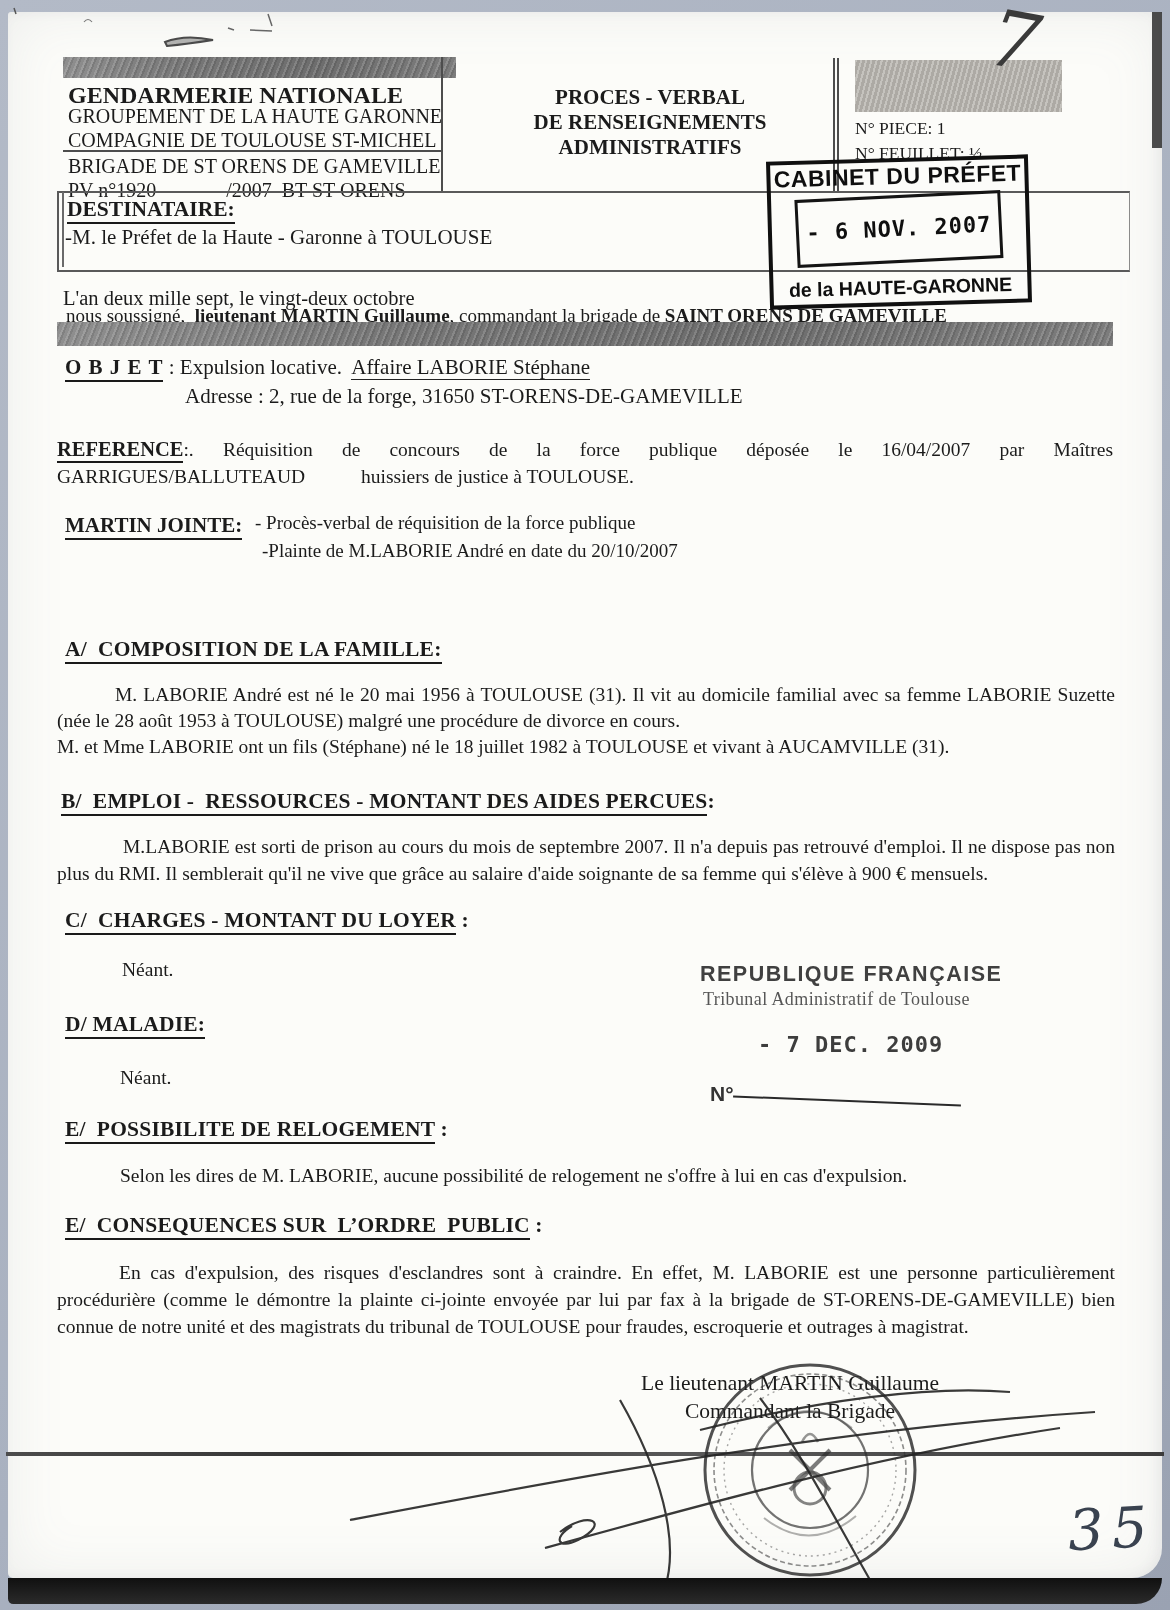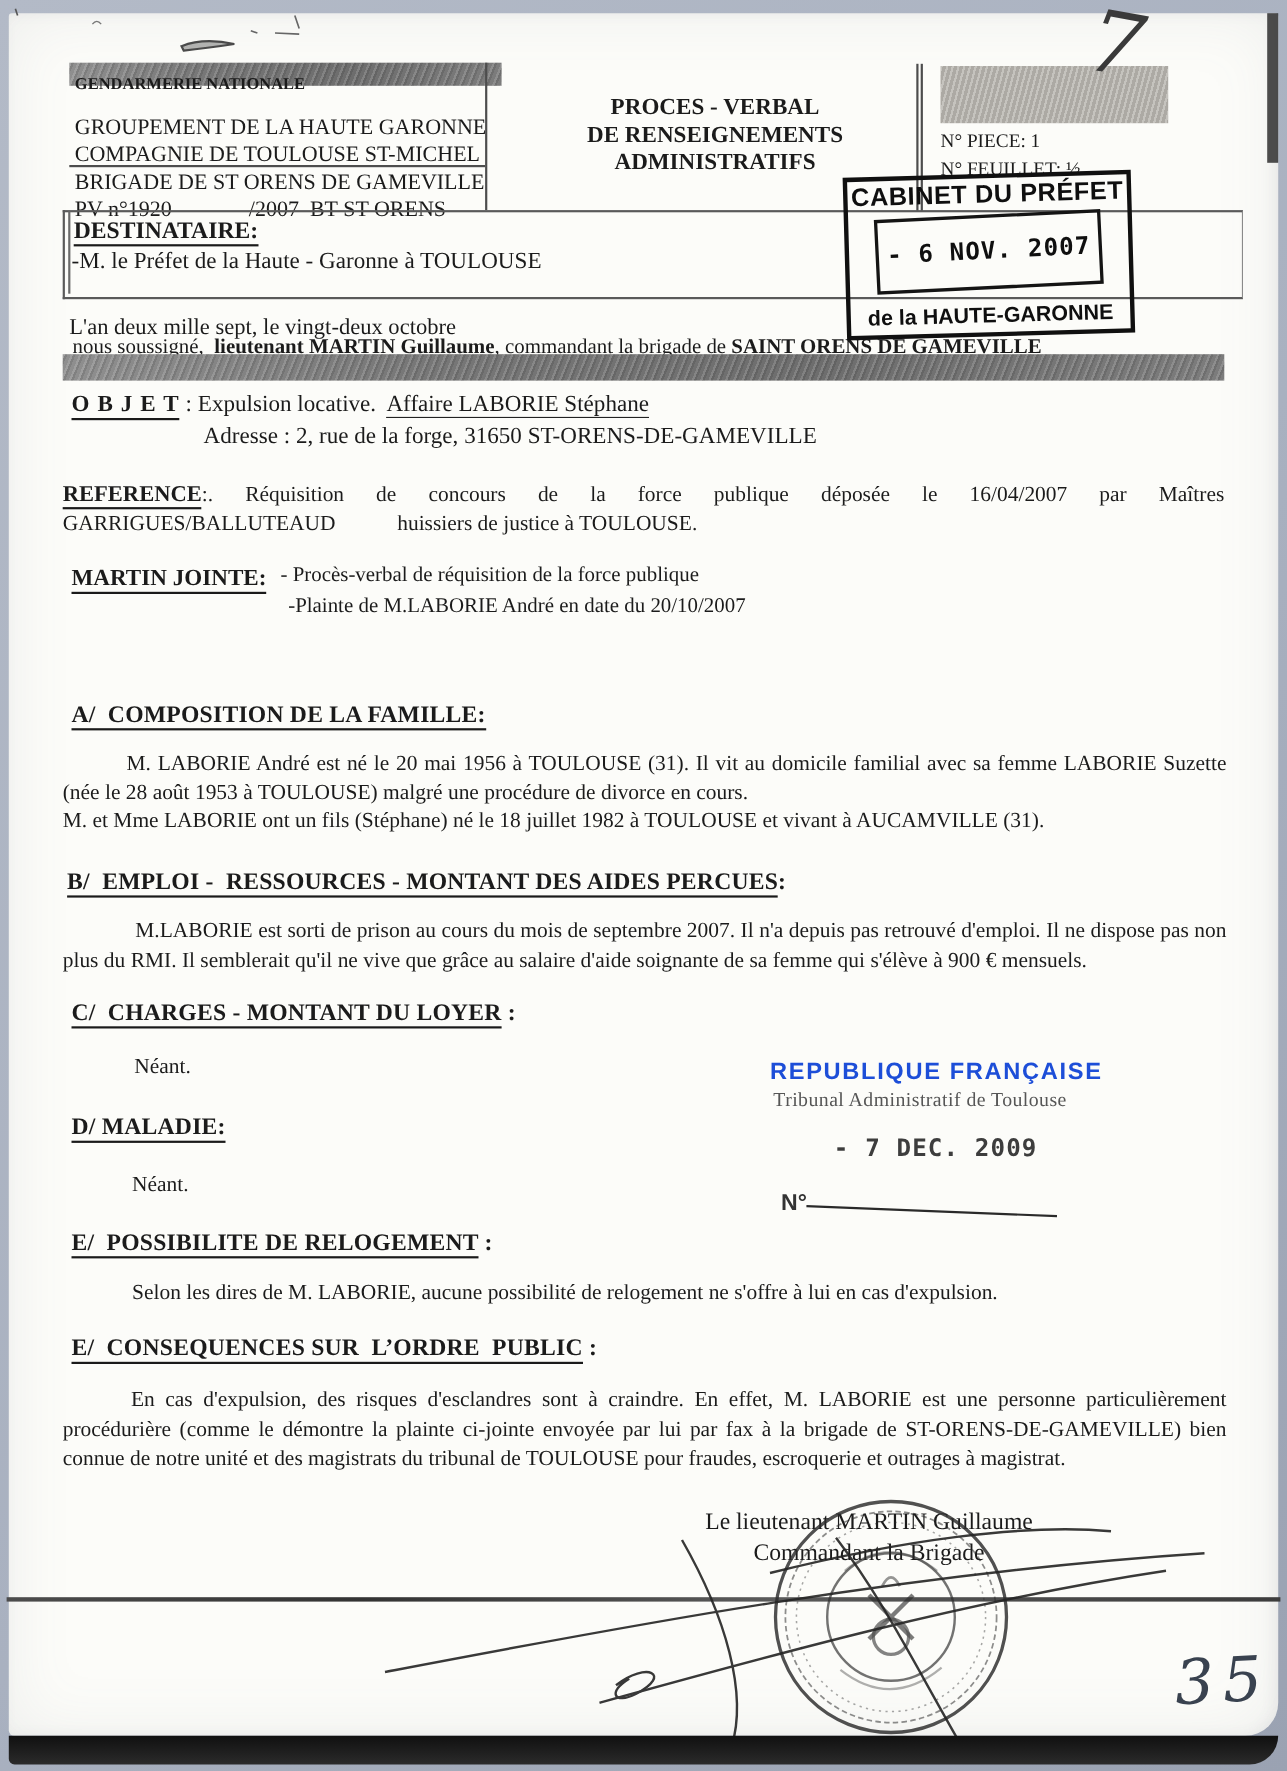--- a/index.html
+++ b/index.html
@@ -24,40 +24,40 @@
       #b7b4ae;}
   .hline{background:#4d4d4d;height:2px;}
   .vline{background:#4d4d4d;width:2px;}
   .just{text-align:justify;}
   .just-last{text-align:justify;text-align-last:justify;}
   .stamp-black{color:#0f0f0f;}
   .prefet{border:4px solid #101010;transform:rotate(-1.6deg);}
   .prefet-inner{border:3.5px solid #141414;transform:rotate(-1.2deg);}
   .mono{font-family:"DejaVu Sans Mono",monospace;}
   .sans{font-family:"Liberation Sans",sans-serif;}
-  .trib{color:#1d4ed8;}
+  .trib{color:#404040;}
   .hand{color:#39424f;font-style:italic;}
   svg{display:block;}
 </style>
 </head>
 <body>
 
 <div class="abs sheet"></div>
 
 <svg class="abs" style="left:0;top:0;width:400px;height:60px;" viewBox="0 0 400 60">
   <path d="M14 8 l2 6" stroke="#555" stroke-width="1.5" fill="none"></path>
   <path d="M84 22 q4 -5 8 0" stroke="#777" stroke-width="1.2" fill="none"></path>
   <path d="M165 42 q20 -8 48 -2 q-26 4 -46 6 z" stroke="#4a4a4a" stroke-width="2" fill="#6a6a6a" fill-opacity=".5"></path>
   <path d="M228 28 l6 2 M250 30 l22 1" stroke="#666" stroke-width="1.5" fill="none"></path>
   <path d="M268 14 l4 12" stroke="#666" stroke-width="1.5" fill="none"></path>
 </svg>
 
 <div class="abs noise-bar" style="left:63px;top:57px;width:393px;height:21px;"></div>
 
-<div class="abs txt bold" style="left:68px;top:68px;font-size:15px;">GENDARMERIE NATIONALE</div>
+<div class="abs txt bold" style="left:68px;top:80px;font-size:24px;">GENDARMERIE NATIONALE</div>
 <div class="abs txt" style="left:68px;top:104px;font-size:20px;">GROUPEMENT DE LA HAUTE GARONNE</div>
 <div class="abs txt" style="left:68px;top:128px;font-size:20px;">COMPAGNIE DE TOULOUSE ST-MICHEL</div>
 <div class="abs hline" style="left:63px;top:150px;width:378px;height:1.6px;"></div>
 <div class="abs txt" style="left:68px;top:154px;font-size:20px;">BRIGADE DE ST ORENS DE GAMEVILLE</div>
 <div class="abs txt" style="left:68px;top:178px;font-size:20px;">
   <span class="pre">PV n°1920</span><span class="pre" style="margin-left:70px;">/2007  BT ST ORENS</span>
 </div>
 <div class="abs vline" style="left:441px;top:57px;height:134px;"></div>
 
 <div class="abs txt bold" style="left:520px;top:85px;width:260px;text-align:center;font-size:21px;line-height:25px;">

